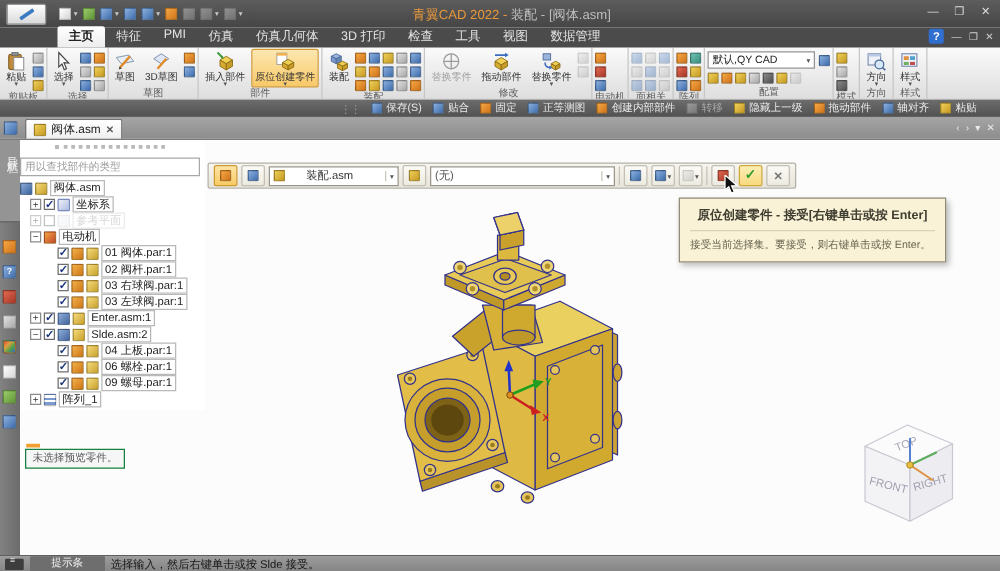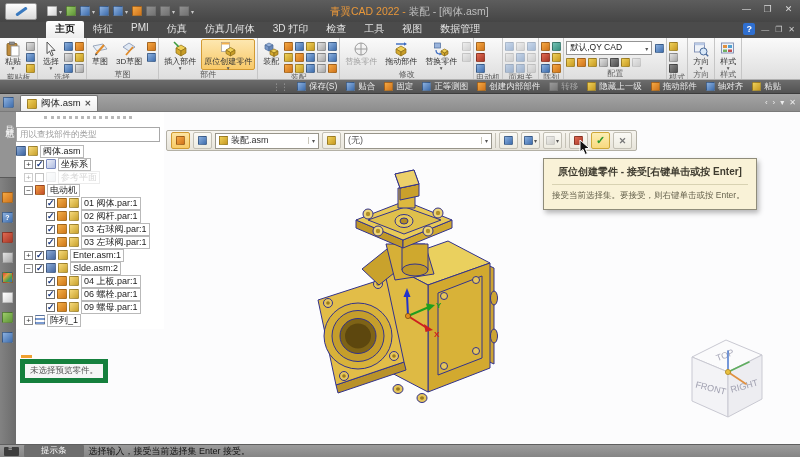--- a/index.html
+++ b/index.html
@@ -103,33 +103,33 @@
   [data-icon="motor"]{background:linear-gradient(135deg,#f2a440,#c34a2a)}
   [data-icon="part"]{background:linear-gradient(135deg,#f2b04a,#d07818)}
   [data-icon="subasm"]{background:linear-gradient(135deg,#8cacd8,#46679f)}
   [data-icon="pattern"]{background:repeating-linear-gradient(0deg,#7a9ad0 0 2px,#fff 2px 4px)}
   .chip.t2{background:linear-gradient(135deg,#f6da7c,#c9a22c)}
   .tlabel{font-size:9px;color:#222;border:1px solid #b9b9b9;background:#fff;padding:0 2px;line-height:11px;white-space:nowrap}
   .trow.dis .tlabel{color:#a2a2a2;border-color:#d2d2d2}
   .trow.dis .chip{opacity:.5}
 
   .preview-mark{position:absolute;left:21px;top:243px;width:11px;height:3px;background:#f0a030;z-index:4}
-  .preview-btn{position:absolute;left:20px;top:247px;border:5px solid #15803d;background:#f6f6f6;font-size:8.5px;color:#555;padding:1px 5px;z-index:4}
+  .preview-btn{position:absolute;left:20px;top:247px;border:1px solid #15803d;background:#f6f6f6;font-size:8.5px;color:#555;padding:1px 5px;z-index:4}
 
   
   .floatbar{position:absolute;left:166px;top:18px;height:21px;background:linear-gradient(#f7f5ef,#e7e4da);border:1px solid #b3b0a5;border-radius:2px;display:flex;align-items:center;gap:3px;padding:0 4px;z-index:6}
   .fbtn{width:19px;height:17px;border:1px solid #c2bfb4;background:linear-gradient(#fbfaf6,#edebe0);border-radius:2px;display:flex;align-items:center;justify-content:center;gap:1px}
   .fbtn.active{background:linear-gradient(#fde4a2,#f8cb66);border-color:#cf9a30}
   .fbtn.green{background:linear-gradient(#fdeeb4,#f8d97e);border-color:#cfa838}
   .fbtn .mini{width:9px;height:9px;display:inline-block;border:1px solid rgba(0,0,0,.25);border-radius:1px}
   .fbtn .ck{color:#2d9a2d;font-weight:bold;font-size:11px;line-height:11px}
   .fbtn .xx{color:#777;font-weight:bold;font-size:9px}
   .fbtn .fc{font-size:6px;color:#555}
   .fsep{width:1px;height:15px;background:#c5c2b6}
-  .fcombo{height:16px;background:#fff;border:1px solid #98958a;display:flex;align-items:center;font-size:9px;color:#333;padding:0 3px;gap:3px}
+  .fcombo{height:16px;background:#fff;border:1px solid #98958a;display:flex;align-items:center;font-size:9px;color:#333;padding:0 3px;gap:17px}
   .fcombo .caret2{border-left:1px solid #c9c6ba;padding-left:3px;margin-left:auto;color:#555;font-size:6px}
   .fcombo.docw{width:104px}
   .fcombo.filterw{width:148px;color:#555}
 
   
   .tooltip{position:absolute;left:543px;top:46px;width:214px;background:#f9f2d7;border:1px solid #8f8c7a;box-shadow:2px 3px 5px rgba(0,0,0,.28);z-index:7;padding:6px 8px 7px}
   .tt-title{font-size:10px;font-weight:bold;color:#3f3c30;text-align:center;padding-bottom:5px;border-bottom:1px solid #d8d2b2;margin-bottom:5px;white-space:nowrap}
   .tt-body{font-size:8.5px;color:#68644f}
 
   .valve-svg{position:absolute;left:298px;top:56px;z-index:1}
@@ -883,14 +883,14 @@
 
   <svg class="cursor-svg" width="12" height="16" viewBox="0 0 12 16">
     <polygon points="1,0 1,12 4,9.4 6.2,14.5 8.4,13.5 6.3,8.6 10.5,8.4" fill="#111" stroke="#fff" stroke-width="1"></polygon>
   </svg>
 
 </div>
 
 <div class="statusbar">
   <span class="sb-icon"></span>
   <span class="sb-label">提示条</span>
-  <span class="sb-msg">选择输入，接受当前选择集 Enter 接受。</span>
+  <span class="sb-msg">选择输入，然后右键单击或按 Slde 接受。</span>
 </div>
 
 </body></html>

